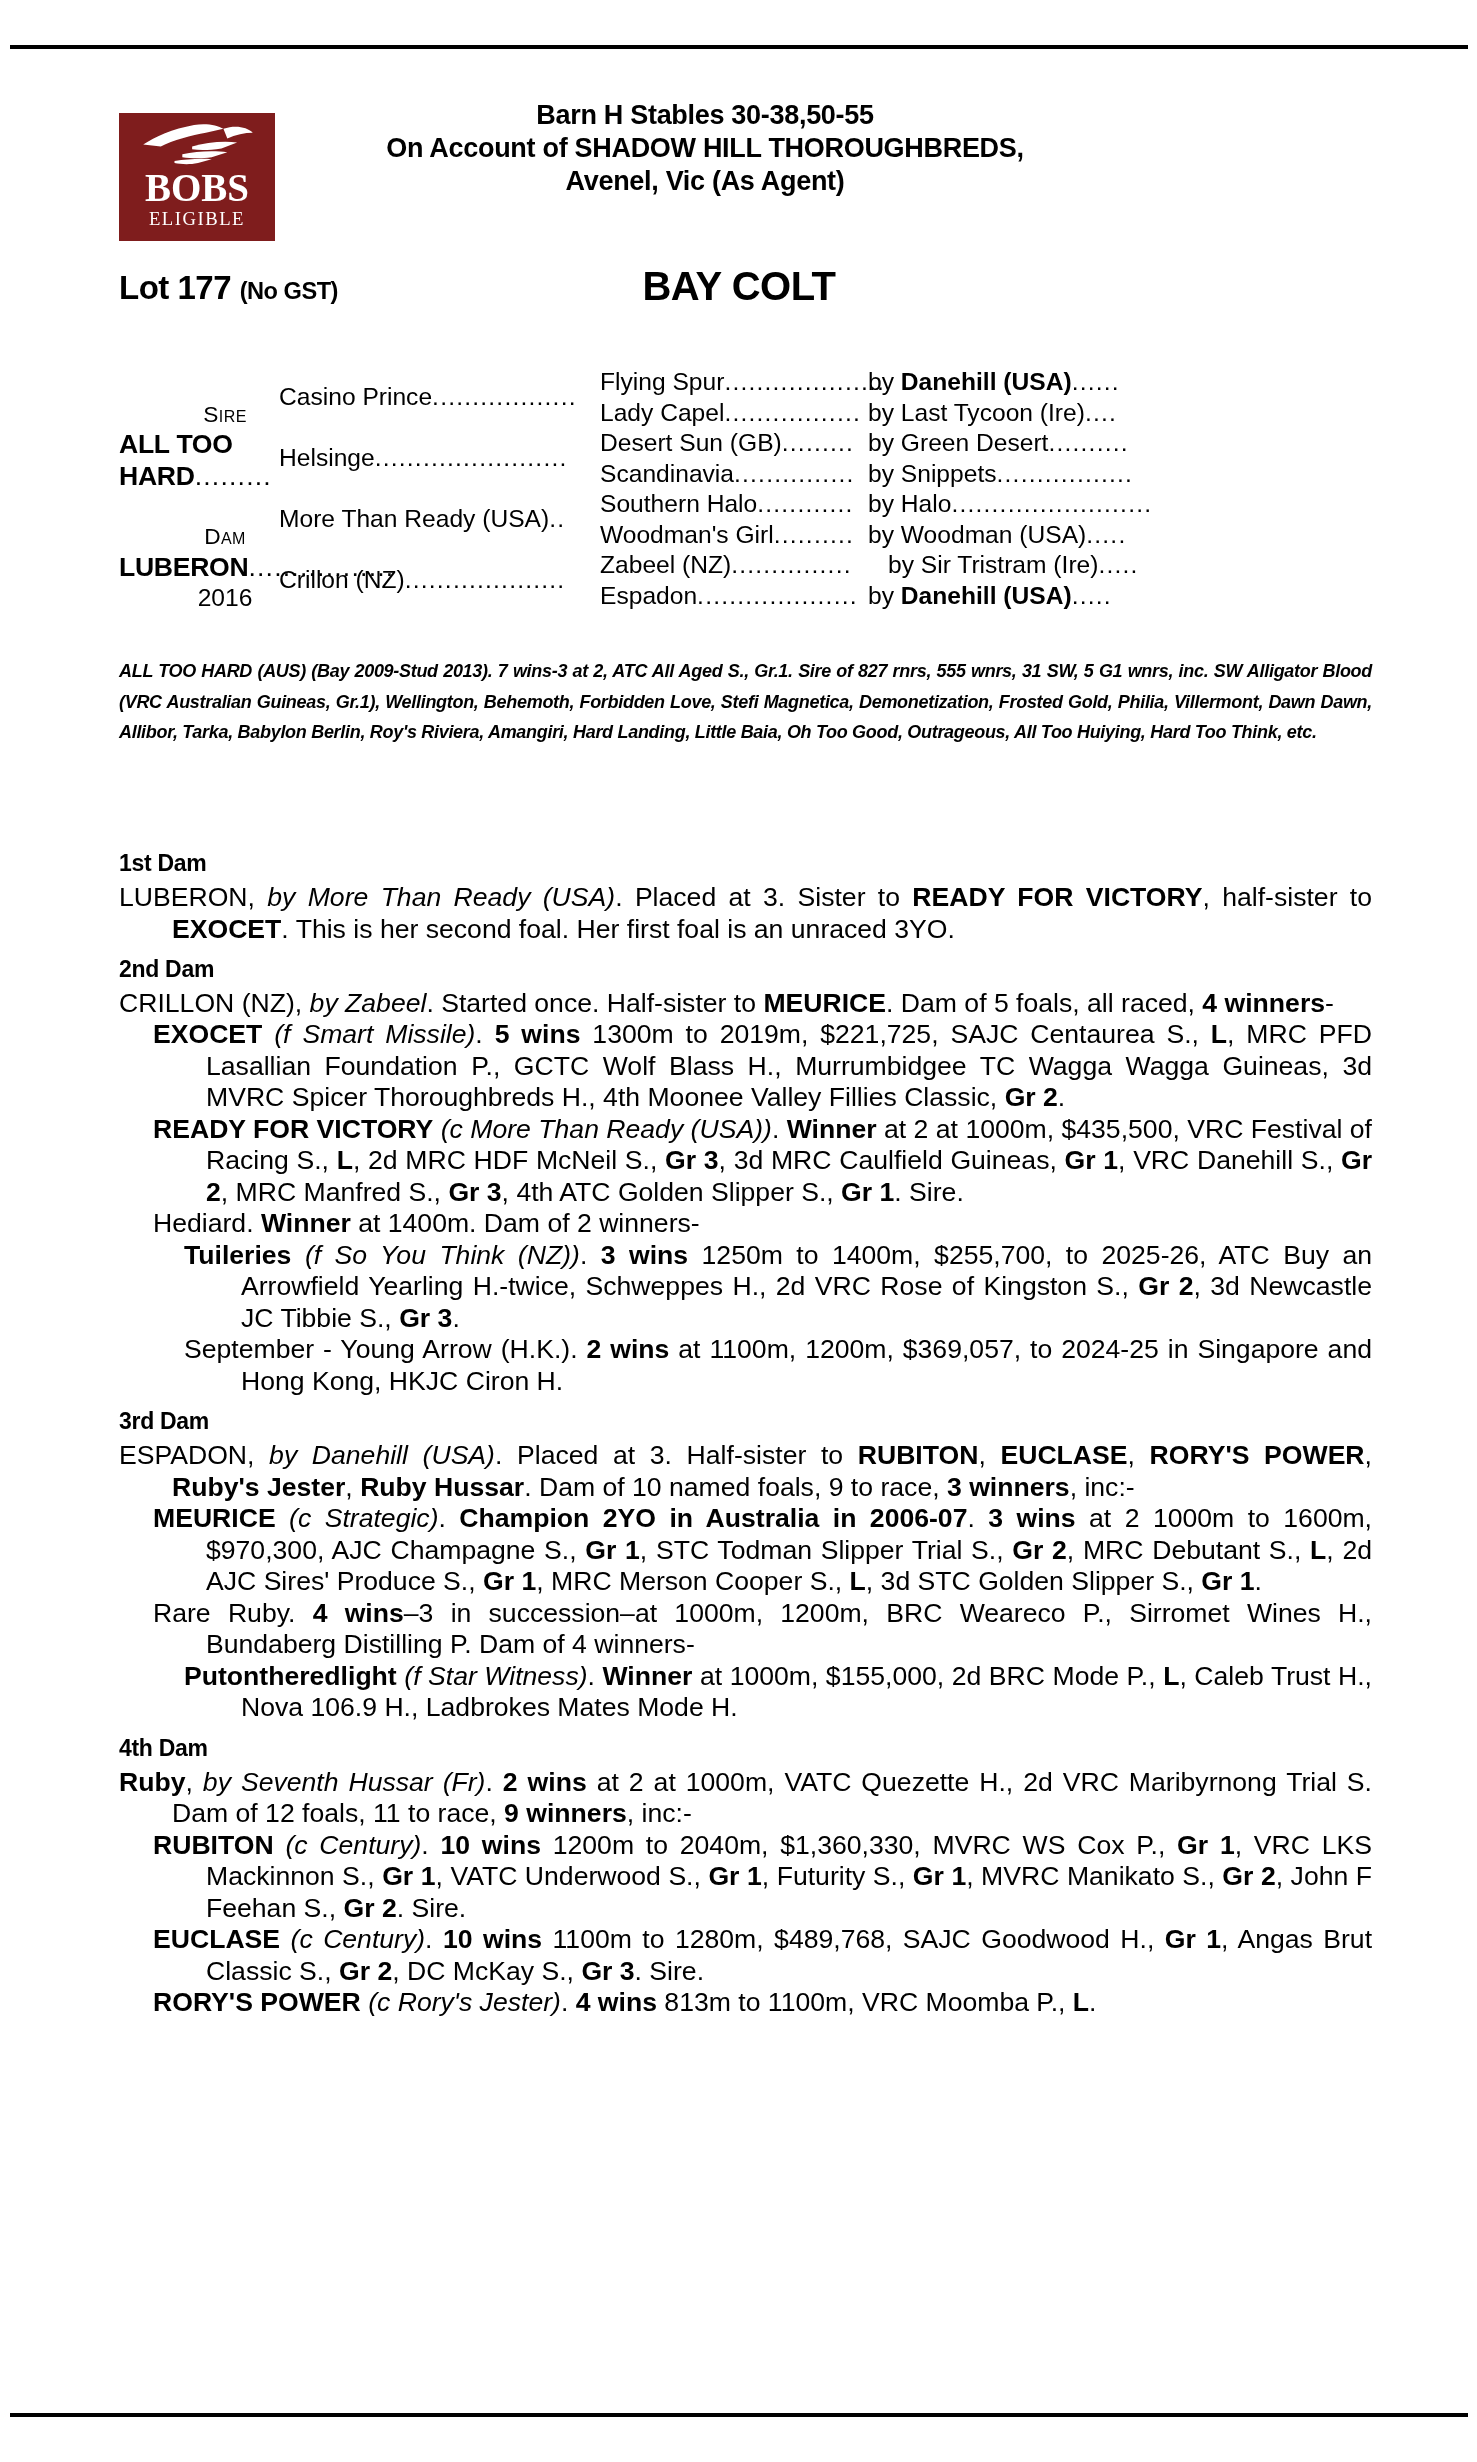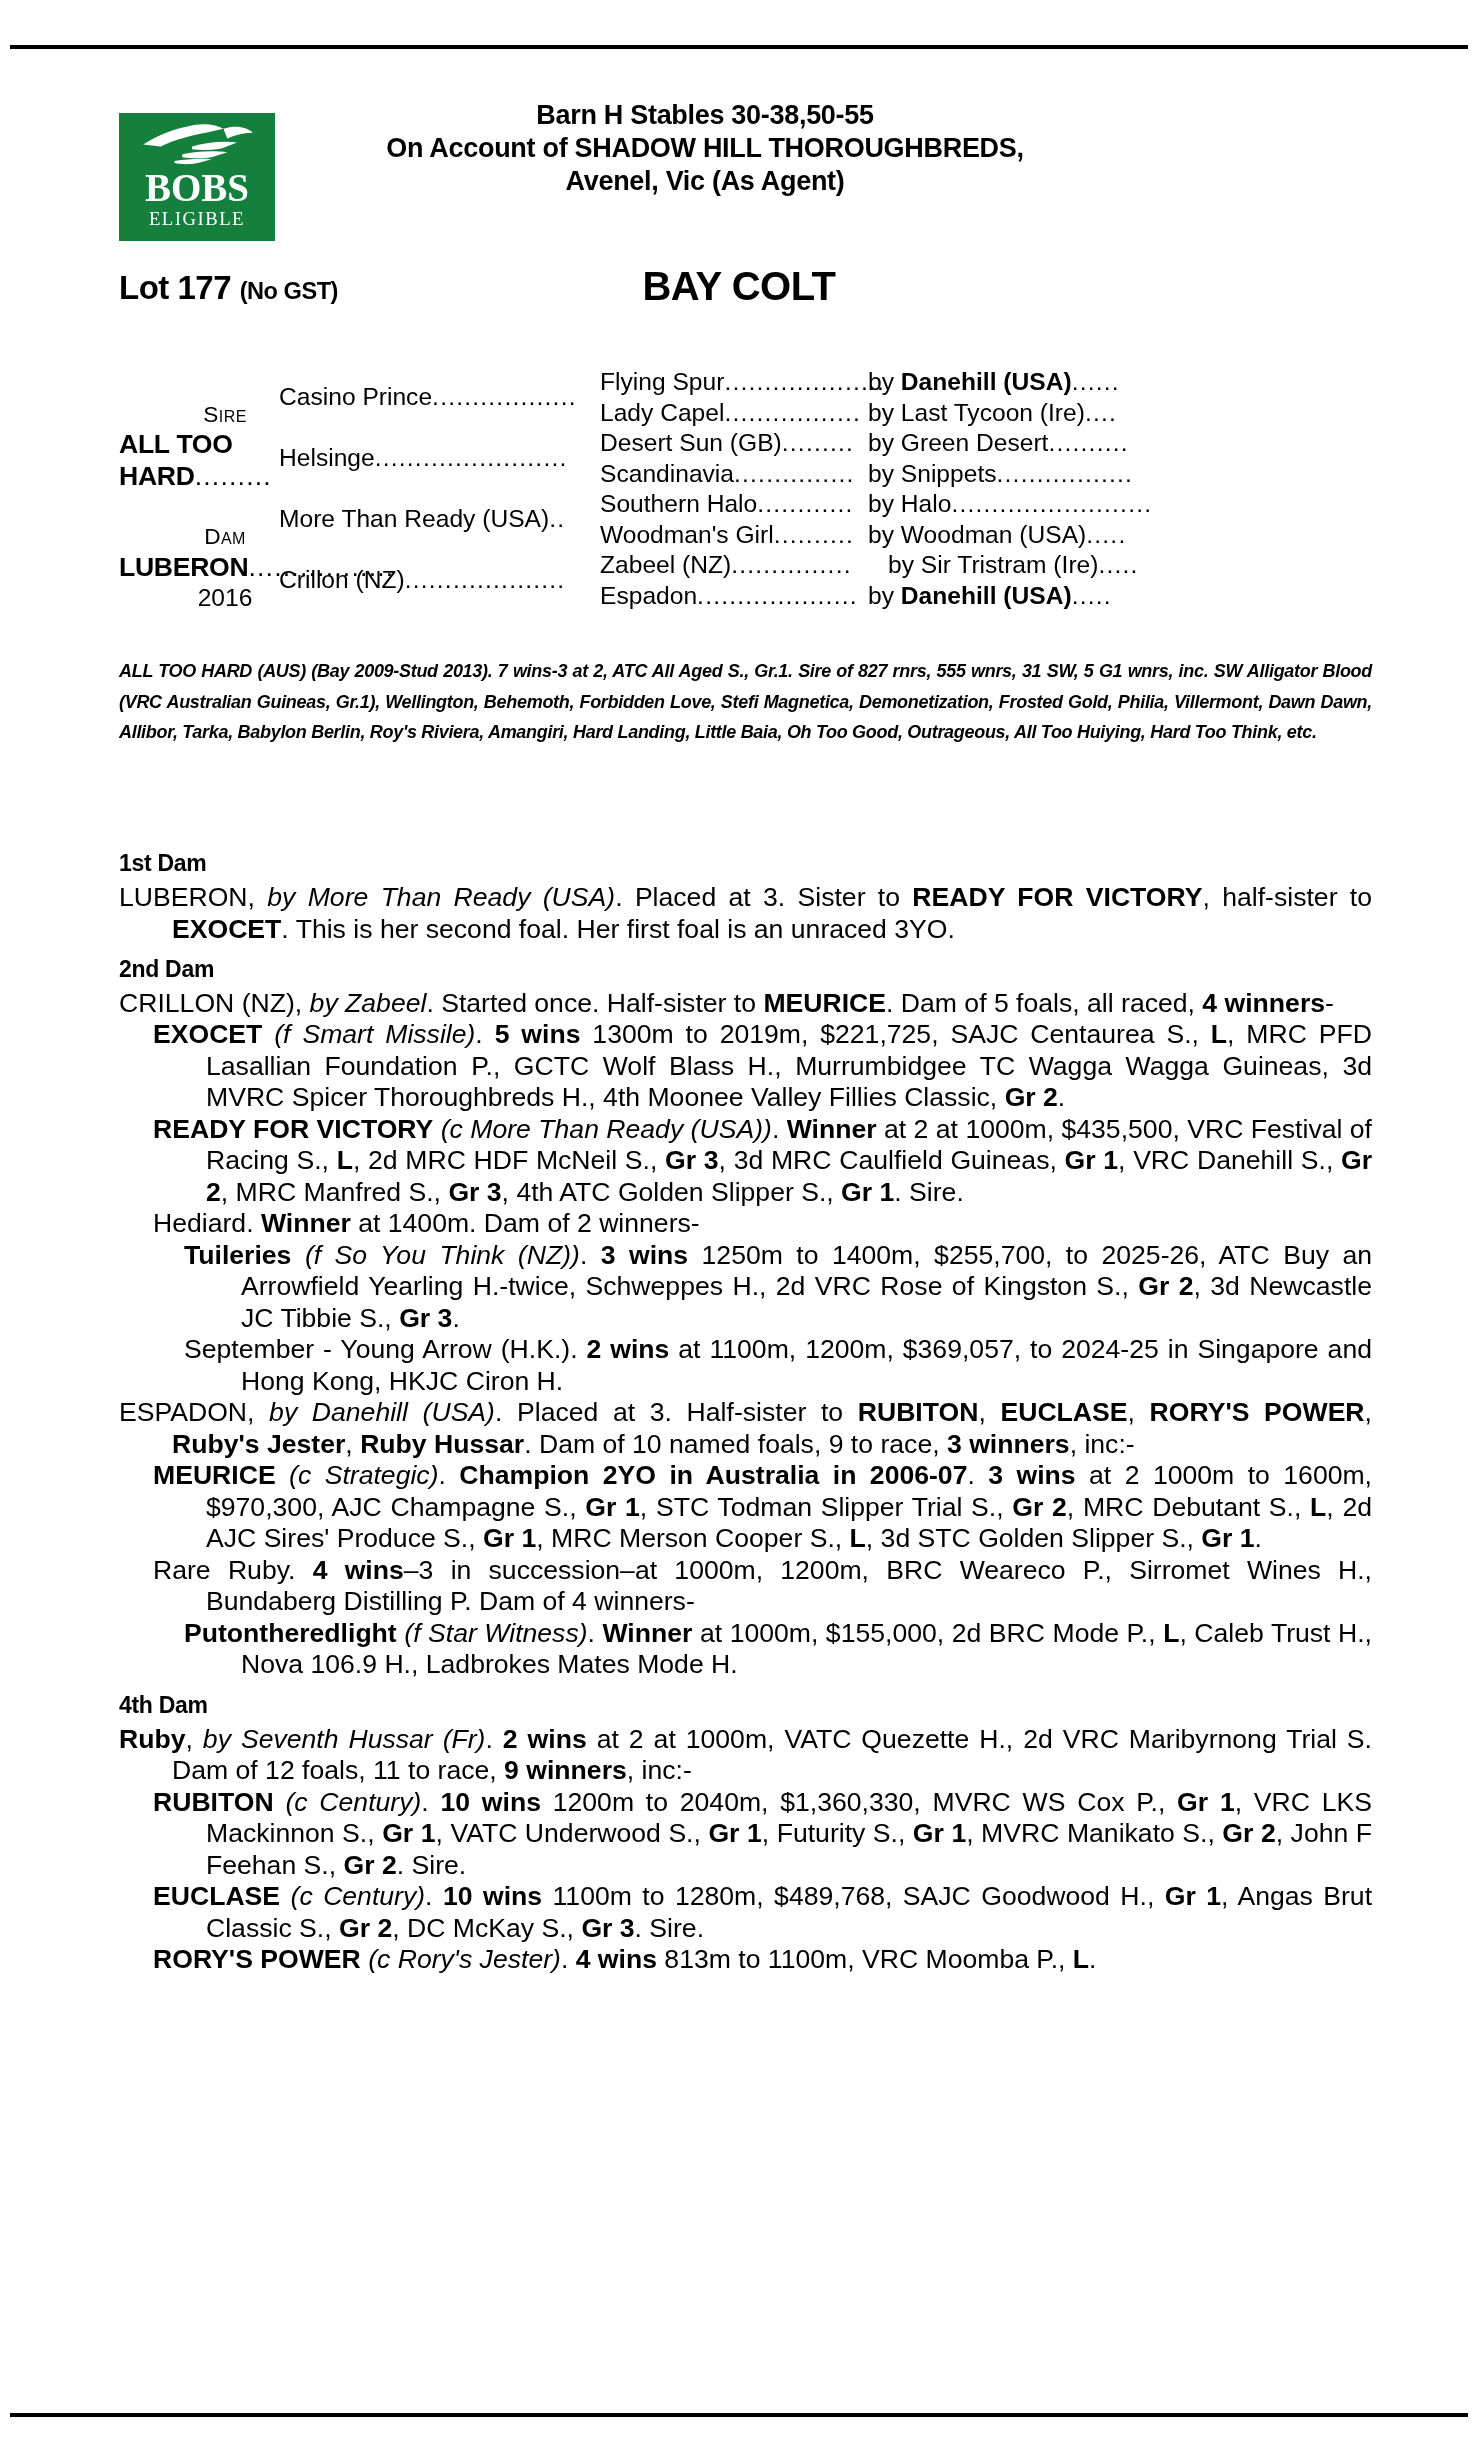--- a/index.html
+++ b/index.html
@@ -41,21 +41,21 @@
   .header {
     position: absolute;
     left: 0; top: 99px;
     width: 1478px;
     height: 163px;
   }
   .bobs-logo {
     position: absolute;
     left: 119px; top: 13.8px;
     width: 156px; height: 128px;
-    background: #15803d;
+    background: #7f1d1d;
     color: #fff;
     text-align: center;
     overflow: hidden;
   }
   .bobs-horse {
     position: relative;
     width: 128px;
     height: 45px;
     margin: 7.9px auto 0 auto;
   }
@@ -351,20 +351,21 @@
     <p class="e">LUBERON, <i>by More Than Ready (USA)</i>. Placed at 3. Sister to <b>READY FOR VICTORY</b>, half-sister to <b>EXOCET</b>. This is her second foal. Her first foal is an unraced 3YO.</p>
 
     <div class="sechead">2nd Dam</div>
     <p class="e">CRILLON (NZ), <i>by Zabeel</i>. Started once. Half-sister to <b>MEURICE</b>. Dam of 5 foals, all raced, <b>4 winners</b>-</p>
     <p class="e2"><b>EXOCET</b> <i>(f Smart Missile)</i>. <b>5 wins</b> 1300m to 2019m, $221,725, SAJC Centaurea S., <b>L</b>, MRC PFD Lasallian Foundation P., GCTC Wolf Blass H., Murrumbidgee TC Wagga Wagga Guineas, 3d MVRC Spicer Thoroughbreds H., 4th Moonee Valley Fillies Classic, <b>Gr 2</b>.</p>
     <p class="e2"><b>READY FOR VICTORY</b> <i>(c More Than Ready (USA))</i>. <b>Winner</b> at 2 at 1000m, $435,500, VRC Festival of Racing S., <b>L</b>, 2d MRC HDF McNeil S., <b>Gr 3</b>, 3d MRC Caulfield Guineas, <b>Gr 1</b>, VRC Danehill S., <b>Gr 2</b>, MRC Manfred S., <b>Gr 3</b>, 4th ATC Golden Slipper S., <b>Gr 1</b>. Sire.</p>
     <p class="e2">Hediard. <b>Winner</b> at 1400m. Dam of 2 winners-</p>
     <p class="e3"><b>Tuileries</b> <i>(f So You Think (NZ))</i>. <b>3 wins</b> 1250m to 1400m, $255,700, to 2025-26, ATC Buy an Arrowfield Yearling H.-twice, Schweppes H., 2d VRC Rose of Kingston S., <b>Gr 2</b>, 3d Newcastle JC Tibbie S., <b>Gr 3</b>.</p>
     <p class="e3">September - Young Arrow (H.K.). <b>2 wins</b> at 1100m, 1200m, $369,057, to 2024-25 in Singapore and Hong Kong, HKJC Ciron H.</p>
 
+    <div class="sechead">3rd Dam</div>
     <p class="e">ESPADON, <i>by Danehill (USA)</i>. Placed at 3. Half-sister to <b>RUBITON</b>, <b>EUCLASE</b>, <b>RORY'S POWER</b>, <b>Ruby's Jester</b>, <b>Ruby Hussar</b>. Dam of 10 named foals, 9 to race, <b>3 winners</b>, inc:-</p>
     <p class="e2"><b>MEURICE</b> <i>(c Strategic)</i>. <b>Champion 2YO in Australia in 2006-07</b>. <b>3 wins</b> at 2 1000m to 1600m, $970,300, AJC Champagne S., <b>Gr 1</b>, STC Todman Slipper Trial S., <b>Gr 2</b>, MRC Debutant S., <b>L</b>, 2d AJC Sires' Produce S., <b>Gr 1</b>, MRC Merson Cooper S., <b>L</b>, 3d STC Golden Slipper S., <b>Gr 1</b>.</p>
     <p class="e2">Rare Ruby. <b>4 wins</b>–3 in succession–at 1000m, 1200m, BRC Weareco P., Sirromet Wines H., Bundaberg Distilling P. Dam of 4 winners-</p>
     <p class="e3"><b>Putontheredlight</b> <i>(f Star Witness)</i>. <b>Winner</b> at 1000m, $155,000, 2d BRC Mode P., <b>L</b>, Caleb Trust H., Nova 106.9 H., Ladbrokes Mates Mode H.</p>
 
     <div class="sechead">4th Dam</div>
     <p class="e"><b>Ruby</b>, <i>by Seventh Hussar (Fr)</i>. <b>2 wins</b> at 2 at 1000m, VATC Quezette H., 2d VRC Maribyrnong Trial S. Dam of 12 foals, 11 to race, <b>9 winners</b>, inc:-</p>
     <p class="e2"><b>RUBITON</b> <i>(c Century)</i>. <b>10 wins</b> 1200m to 2040m, $1,360,330, MVRC WS Cox P., <b>Gr 1</b>, VRC LKS Mackinnon S., <b>Gr 1</b>, VATC Underwood S., <b>Gr 1</b>, Futurity S., <b>Gr 1</b>, MVRC Manikato S., <b>Gr 2</b>, John F Feehan S., <b>Gr 2</b>. Sire.</p>
     <p class="e2"><b>EUCLASE</b> <i>(c Century)</i>. <b>10 wins</b> 1100m to 1280m, $489,768, SAJC Goodwood H., <b>Gr 1</b>, Angas Brut Classic S., <b>Gr 2</b>, DC McKay S., <b>Gr 3</b>. Sire.</p>
     <p class="e2"><b>RORY'S POWER</b> <i>(c Rory's Jester)</i>. <b>4 wins</b> 813m to 1100m, VRC Moomba P., <b>L</b>.</p>

